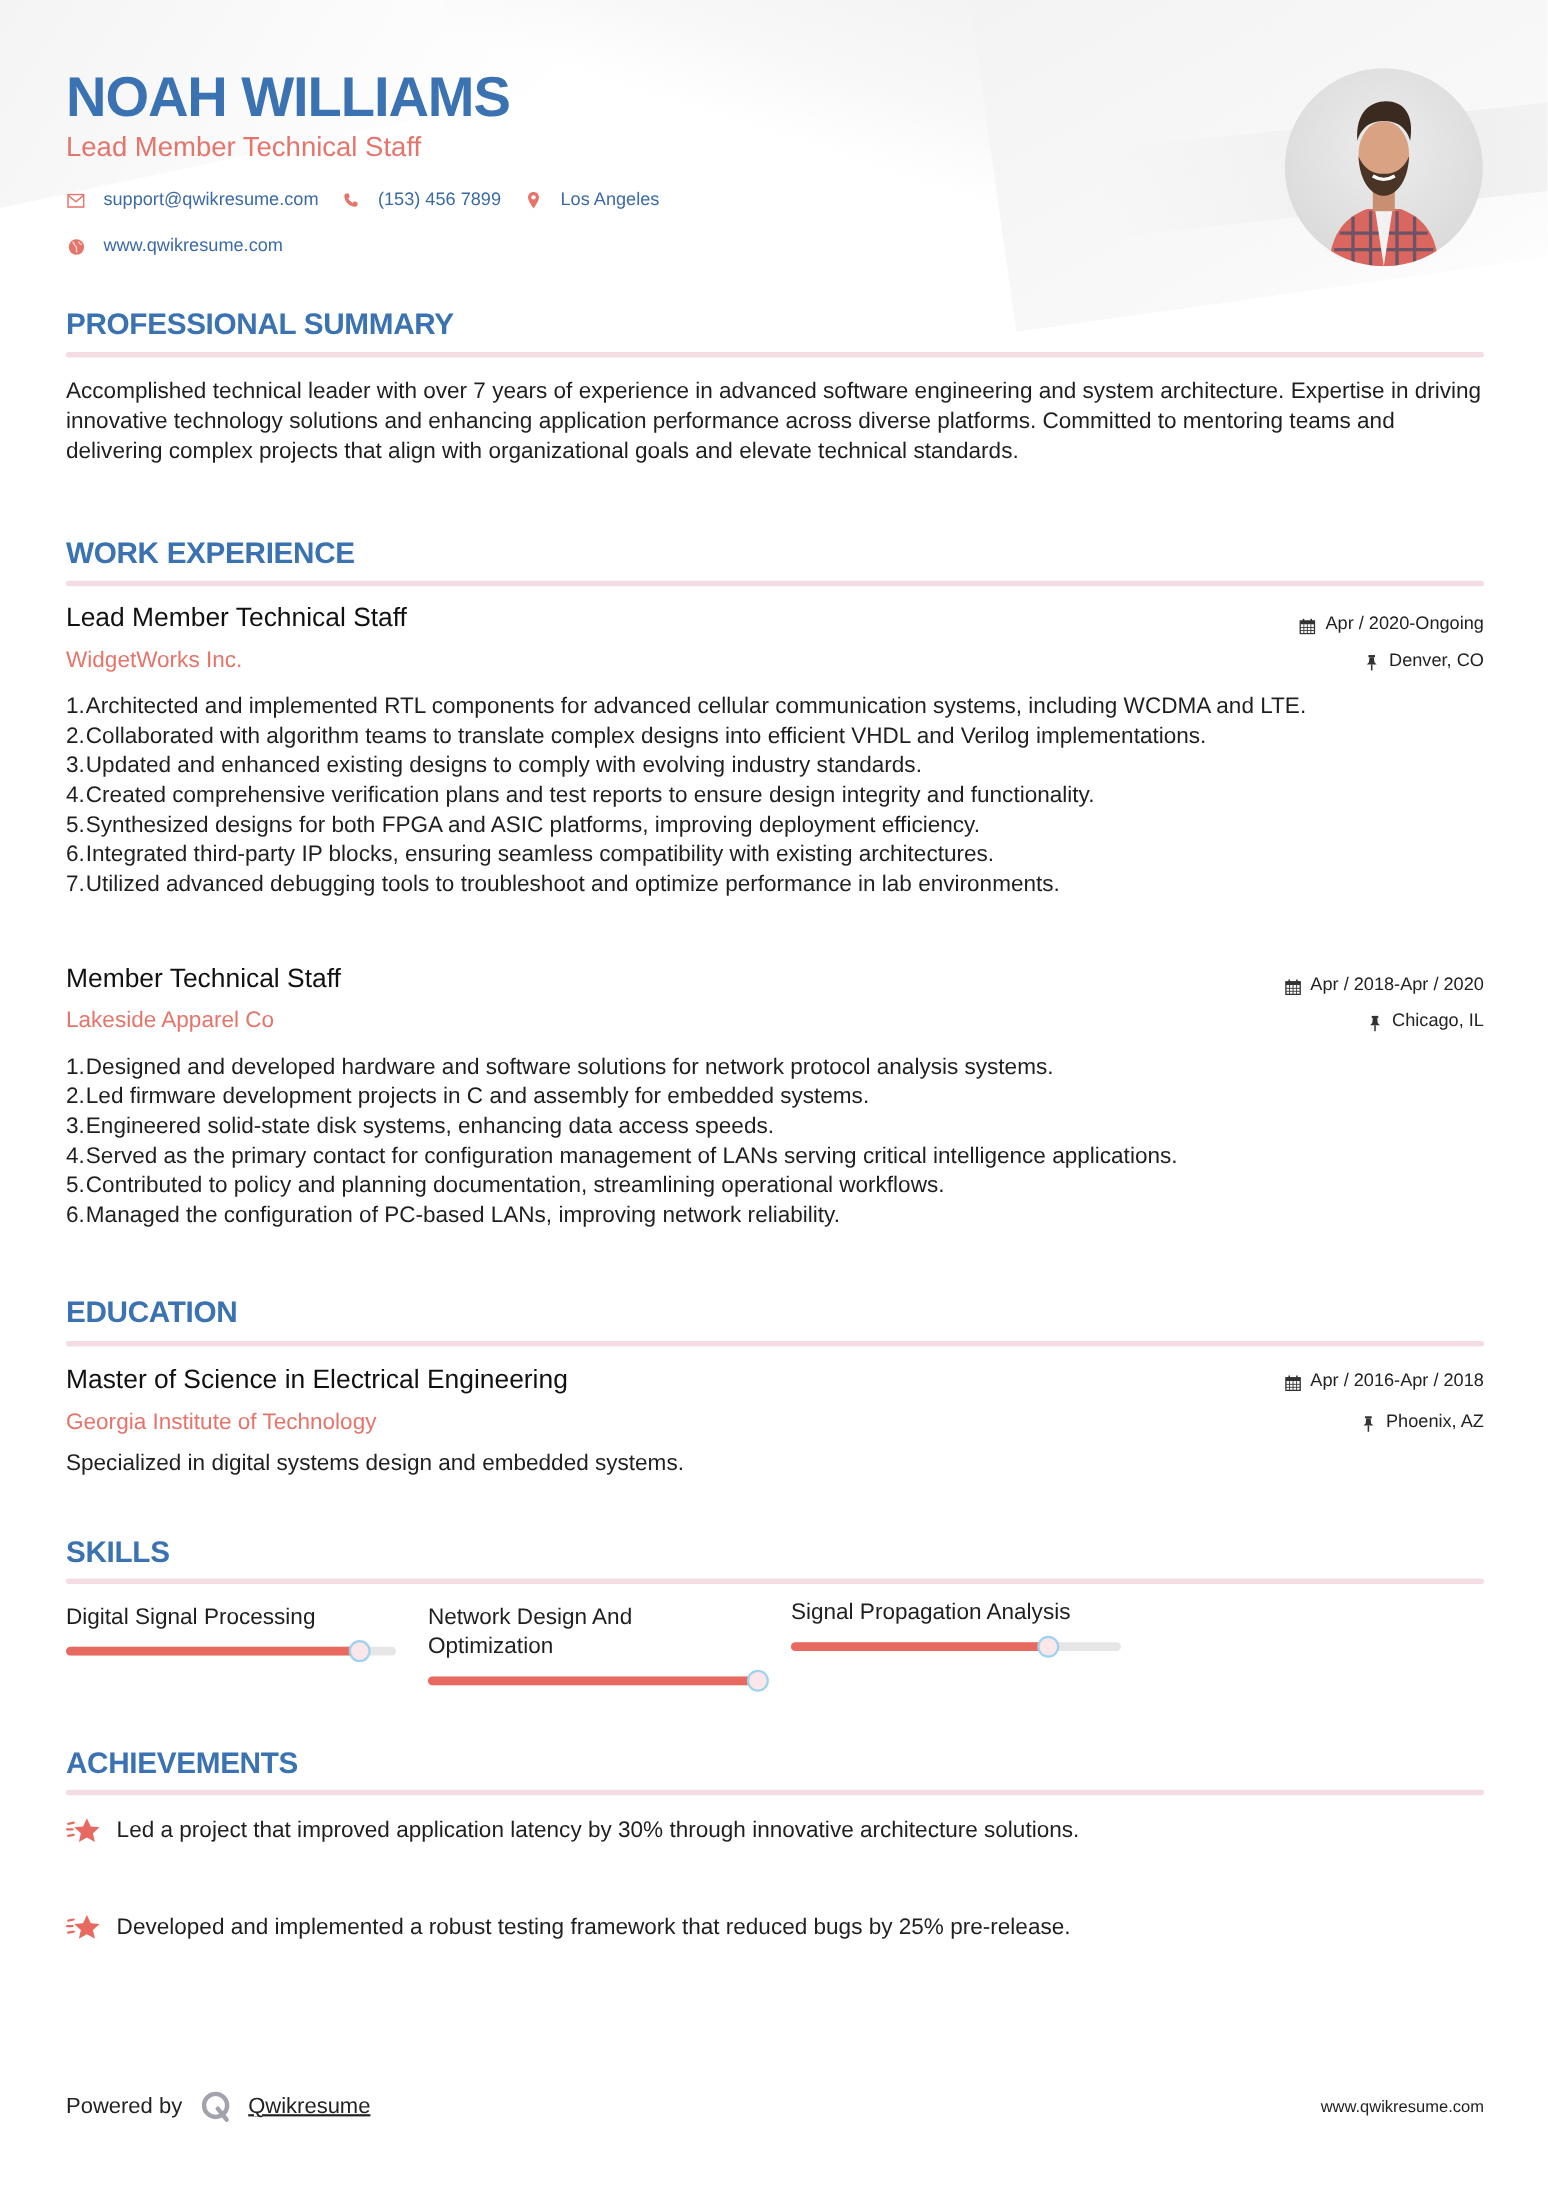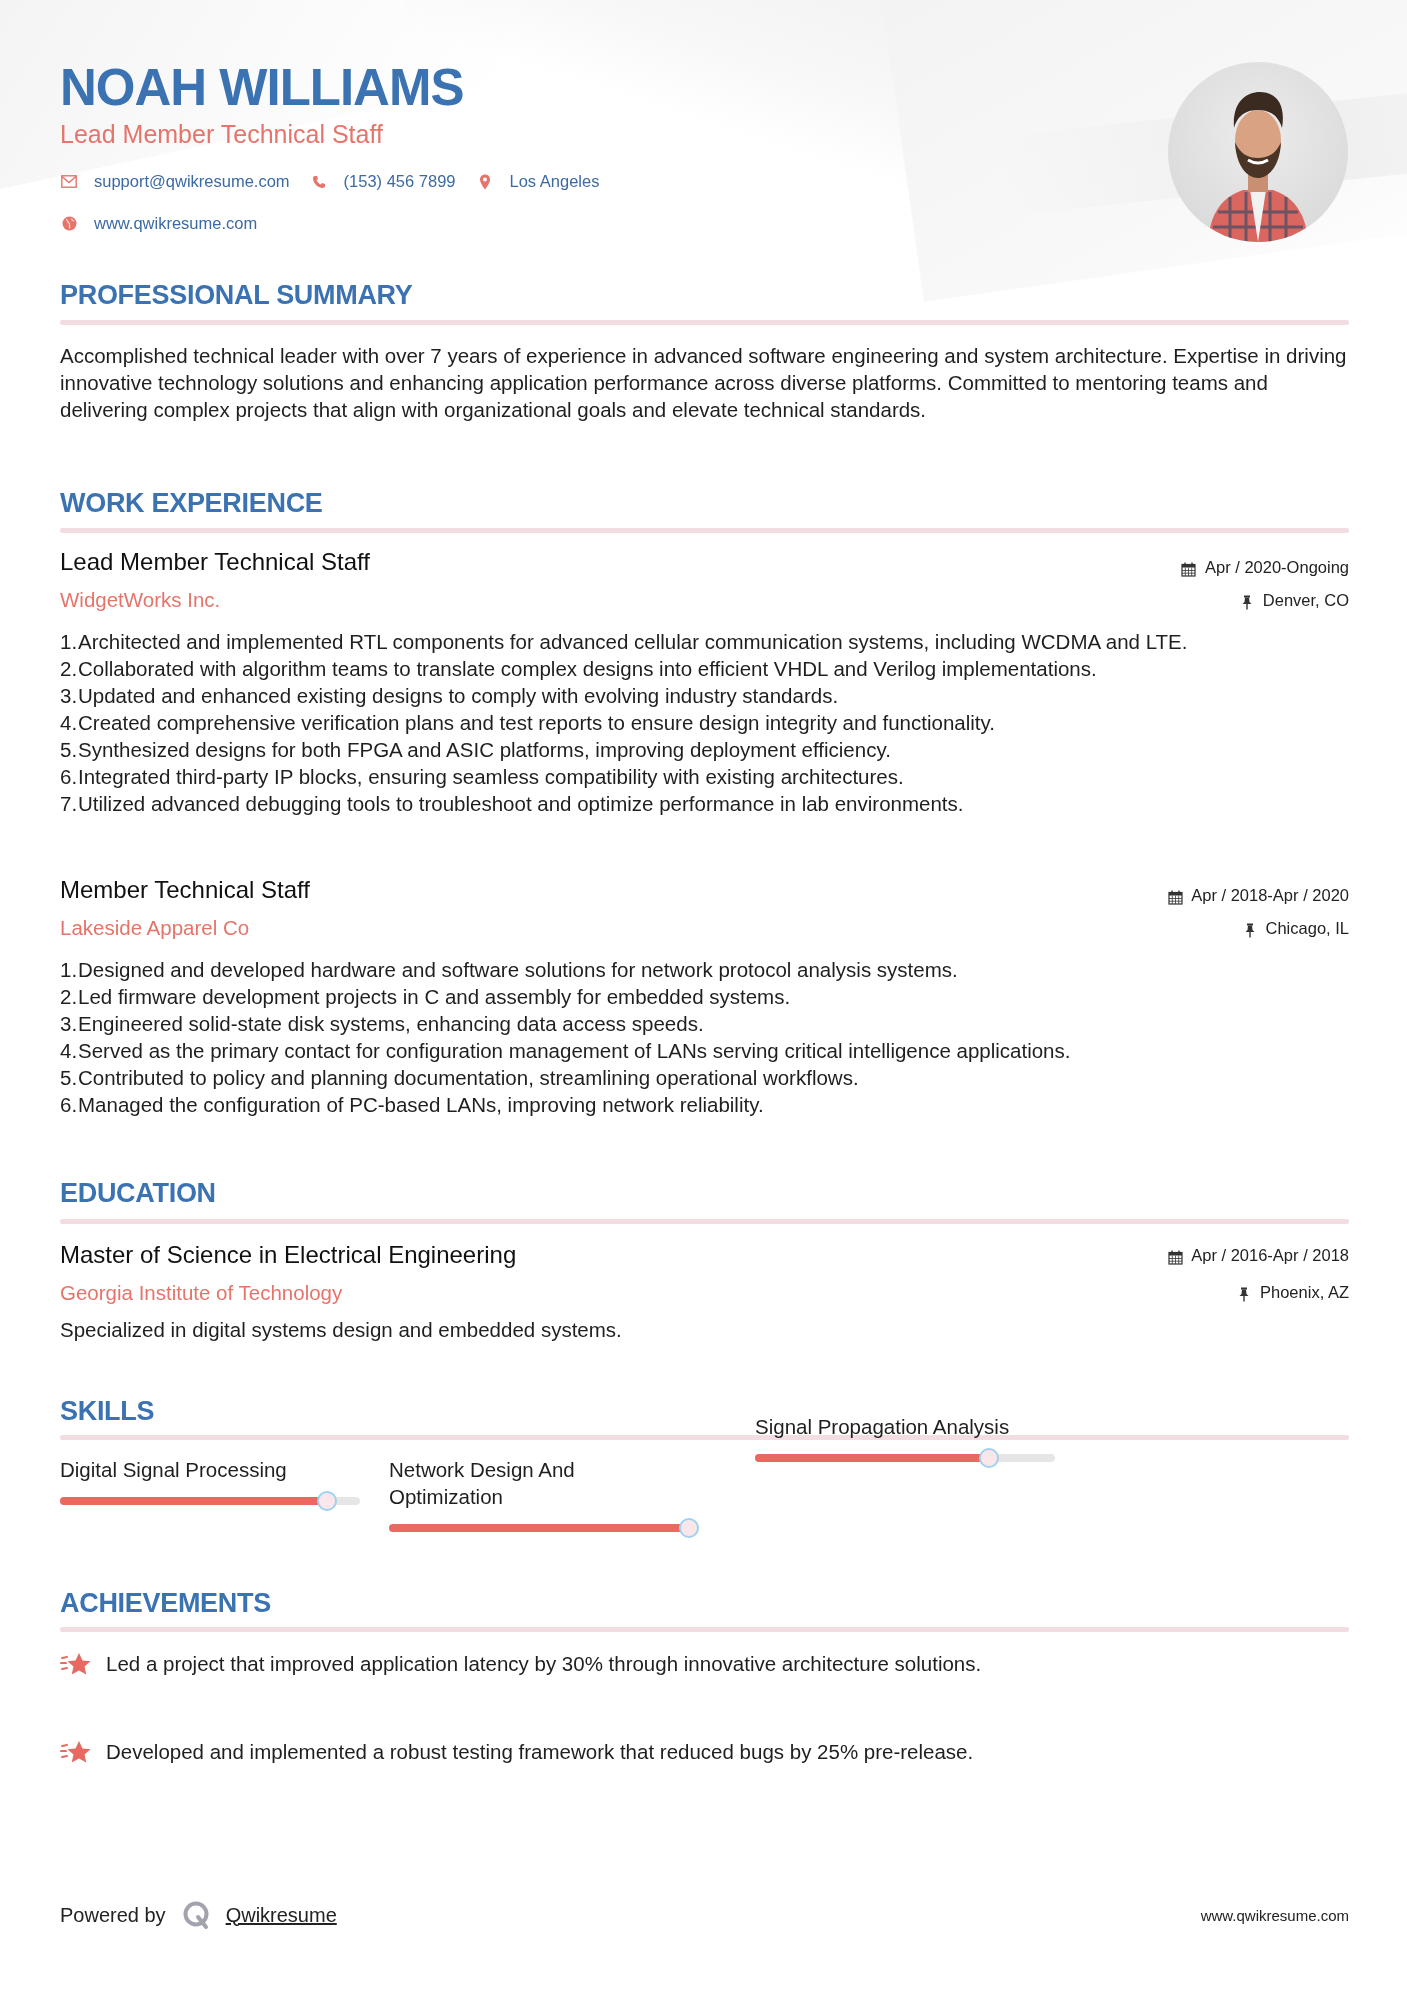--- a/index.html
+++ b/index.html
@@ -26,21 +26,21 @@
     font-size: 51px; font-weight: 700; letter-spacing: -1px;
     color: #3a72b2;
   }
   .job-title {
     position: absolute; left: 60px; top: 120px;
     font-size: 25px; color: #e5746b;
   }
   .contact-row { position: absolute; left: 60px; display: flex; align-items: center; font-size: 16.5px; color: #3c6aa4; }
   .contact-row.r1 { top: 172px; }
   .contact-row.r2 { top: 214px; }
-  .contact-item { display: flex; align-items: center; margin-right: 20px; }
+  .contact-item { display: flex; align-items: flex-end; margin-right: 20px; }
   .c-icon { width: 18px; height: 18px; margin-right: 16px; display: inline-flex; align-items: center; justify-content: center; }
   .photo {
     position: absolute; left: 1168px; top: 62px; width: 180px; height: 180px; border-radius: 50%;
     background: radial-gradient(circle at 50% 40%, #ececec 0%, #dcdcdc 70%, #d2d2d2 100%);
     overflow: hidden;
   }
 
   
   .section-title {
     position: absolute; left: 60px;
@@ -331,21 +331,21 @@
         <div class="skill-knob" style="left: 89%;"></div>
     </div>
   </div>
   <div class="skill" style="left:389px; top:1456px; width:290px;">
     <div class="skill-label">Network Design And Optimization</div>
     <div class="skill-bar">
       <div class="skill-fill" style="width: 100%;"></div>
         <div class="skill-knob" style="left: 100%;"></div>
     </div>
   </div>
-  <div class="skill" style="left:719px; top:1413px;margin-left:36px;">
+  <div class="skill" style="left:719px; top:1452px;">
     <div class="skill-label">Signal Propagation Analysis</div>
     <div class="skill-bar">
       <div class="skill-fill" style="width: 78%;"></div>
         <div class="skill-knob" style="left: 78%;"></div>
     </div>
   </div>
 
   <h2 class="section-title" style="top:1588px;">ACHIEVEMENTS</h2>
   <div class="rule" style="top:1627px;"></div>
 

